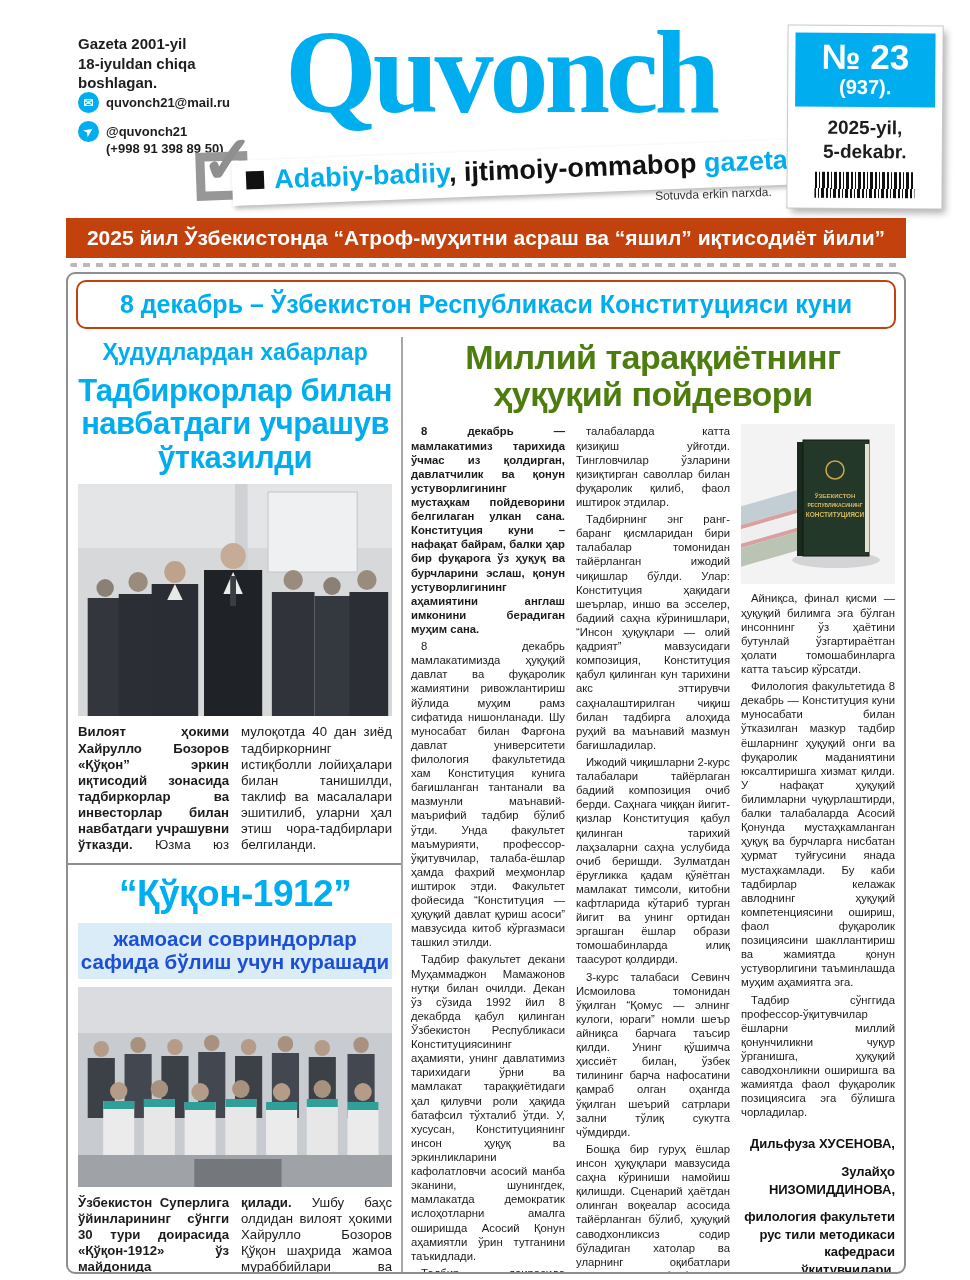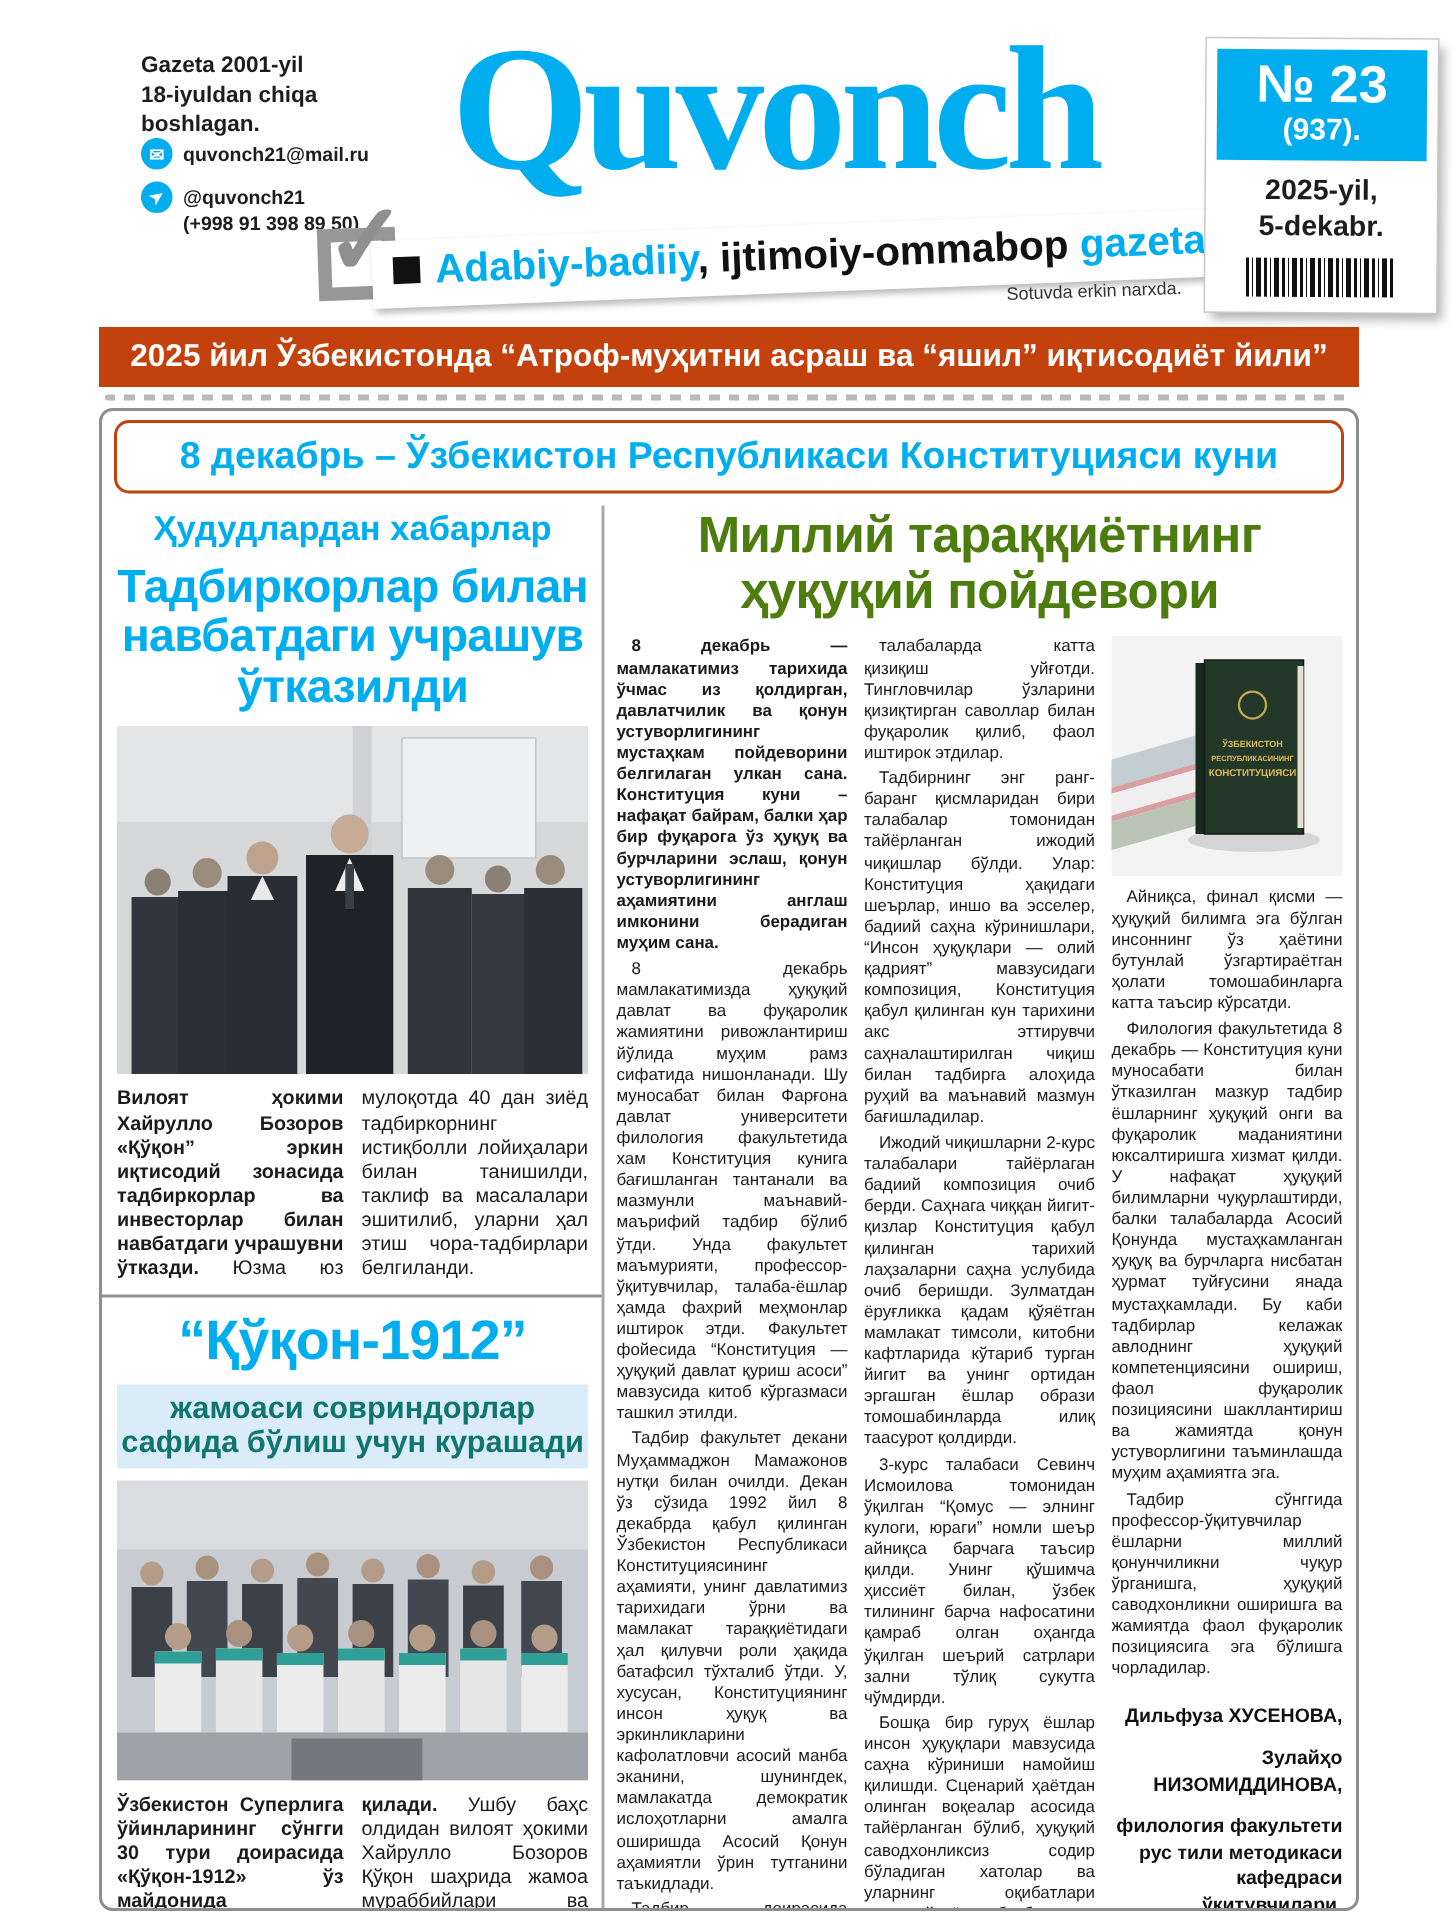--- a/index.html
+++ b/index.html
@@ -1,20 +1,20 @@
 <!DOCTYPE html>
 <html><head>
 <meta charset="utf-8">
 <style>
   * { box-sizing: border-box; margin: 0; padding: 0; }
   body { background:#ffffff; font-family:"Liberation Sans", sans-serif; }
   .paper { width:970px; height:1280px; background:#fff; position:relative; overflow:hidden; margin:0 auto; }
 
   
-  .masthead { position:relative; height:216px;margin-left:16px; }
+  .masthead { position:relative; height:216px; }
   .founded { position:absolute; left:78px; top:34px; font-size:15px; font-weight:bold; color:#1d1d1d; line-height:1.3; }
   .contact { position:absolute; left:78px; display:flex; align-items:center; gap:7px; font-size:13px; font-weight:bold; color:#1d1d1d; }
   .c-email { top:92px; } .c-tg { top:121px; }
   .cicon { width:21px; height:21px; border-radius:50%; background:#00aeef; color:#fff; display:inline-flex; align-items:center; justify-content:center; font-size:12px; flex:0 0 auto; }
   .tg-glyph { display:inline-block; transform:rotate(-35deg); font-size:11px; }
   .phone { position:absolute; left:106px; top:141px; font-size:13px; font-weight:bold; color:#1d1d1d; }
   .check-logo { position:absolute; left:196px; top:152px; width:52px; height:48px; border:9px solid #979797; background:#fff; transform:rotate(-2deg); }
   .check-logo .mark { position:absolute; left:-4px; top:-34px; font-size:66px; color:#8f8f8f; font-weight:bold; line-height:1; }
   .logo { position:absolute; left:228px; top:14px; width:545px; text-align:center; font-family:"Liberation Serif", serif; font-weight:bold; color:#00aeef; font-size:118px; letter-spacing:-4px; line-height:1; }
   .tagline-strip { position:absolute; left:232px; top:150px; width:572px; background:#fff; box-shadow:2px 3px 5px rgba(0,0,0,.28); transform:rotate(-2.2deg); padding:5px 10px 9px 14px; white-space:nowrap; }
@@ -43,21 +43,21 @@
   .rightcol { flex:1; padding:0 1px; }
 
   
   .kicker { color:#00aeef; font-weight:bold; font-size:23px; text-align:center; margin:4px 0 8px; }
   .headline1 { color:#00aeef; font-weight:bold; font-size:31px; line-height:1.08; text-align:center; margin-bottom:10px; letter-spacing:-.5px; }
   .photo { width:100%; display:block; }
   .caption { column-count:2; column-gap:12px; font-size:13.2px; line-height:1.22; text-align:justify; margin-top:8px; color:#1b1b1b; }
   .caption b { font-weight:bold; }
   .hline { border-top:2px solid #8e8e8e; margin:10px -10px 8px; }
   .headline2 { color:#00aeef; font-weight:bold; font-size:37px; text-align:center; margin:2px 0 8px; letter-spacing:-.5px; }
-  .subhead2 { background:#d9ecf8; color:#0f766e; font-weight:bold; font-size:20.5px; text-align:center; line-height:1.12; padding:5px 2px; margin-bottom:8px; }
+  .subhead2 { background:#d9ecf8; color:#1d4ed8; font-weight:bold; font-size:20.5px; text-align:center; line-height:1.12; padding:5px 2px; margin-bottom:8px; }
 
   
   .art-title { color:#4d7c0f; font-weight:bold; font-size:34px; line-height:1.08; text-align:center; margin:4px 0 12px; letter-spacing:-.5px; }
   .art-cols { display:flex; gap:11px; }
   .acol { width:154px; font-size:11.3px; line-height:1.25; text-align:justify; color:#1b1b1b; }
   .acol p { margin:0 0 3px; text-indent:10px; }
   .acol p.lead { font-weight:bold; }
   .bookimg { width:100%; margin-bottom:7px; display:block; }
   .sig { text-align:right; font-weight:bold; font-size:13px; line-height:1.35; margin-top:16px; color:#111; }
   .sig div { margin-bottom:10px; }

